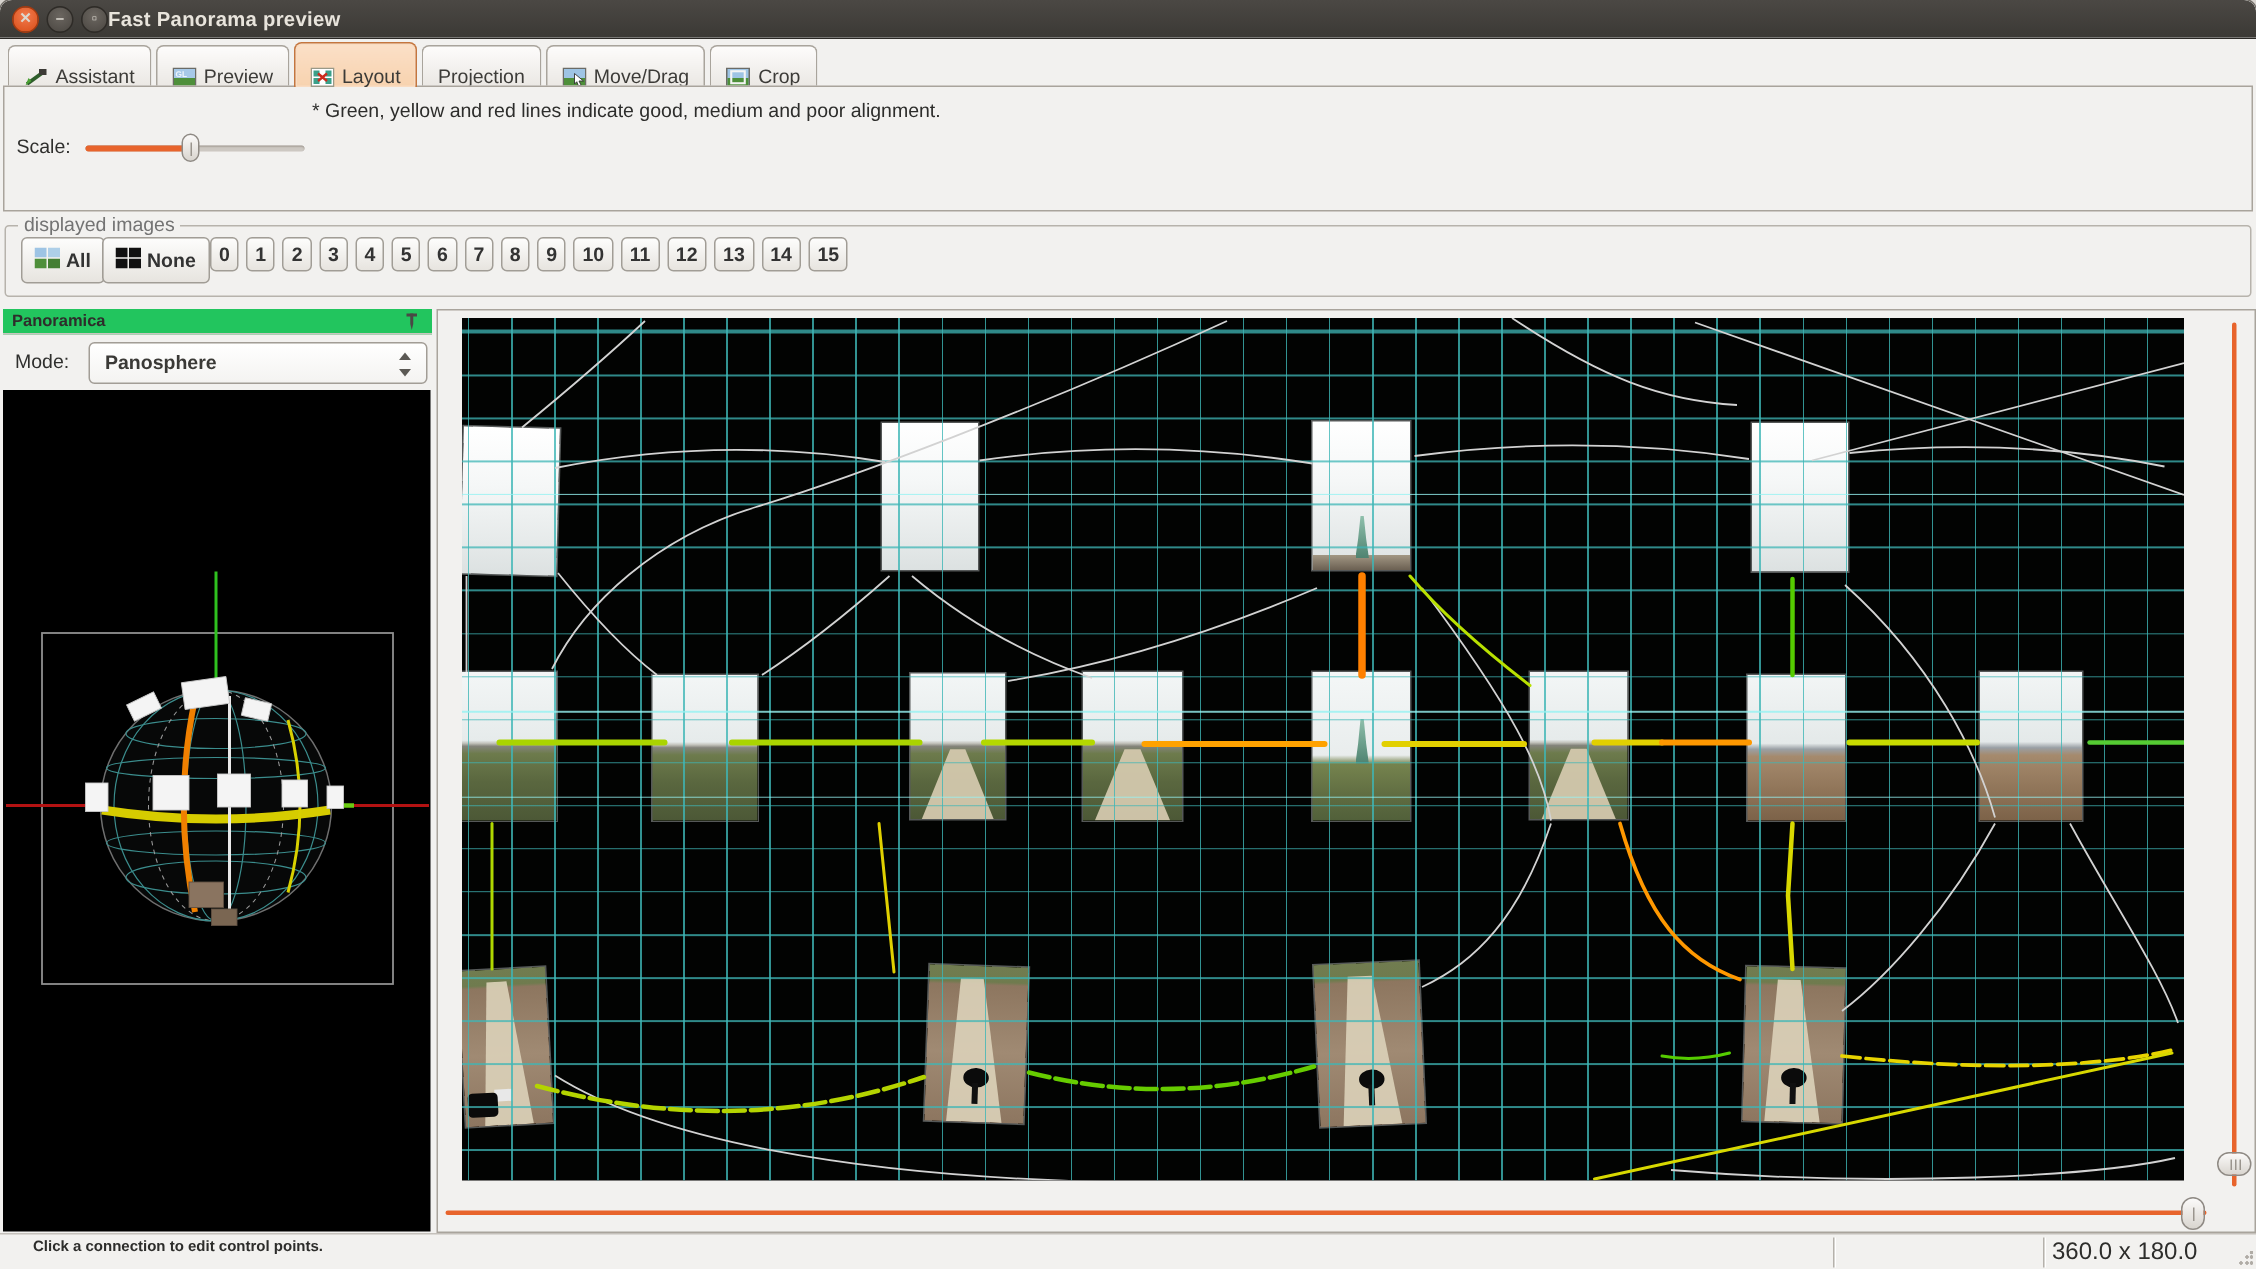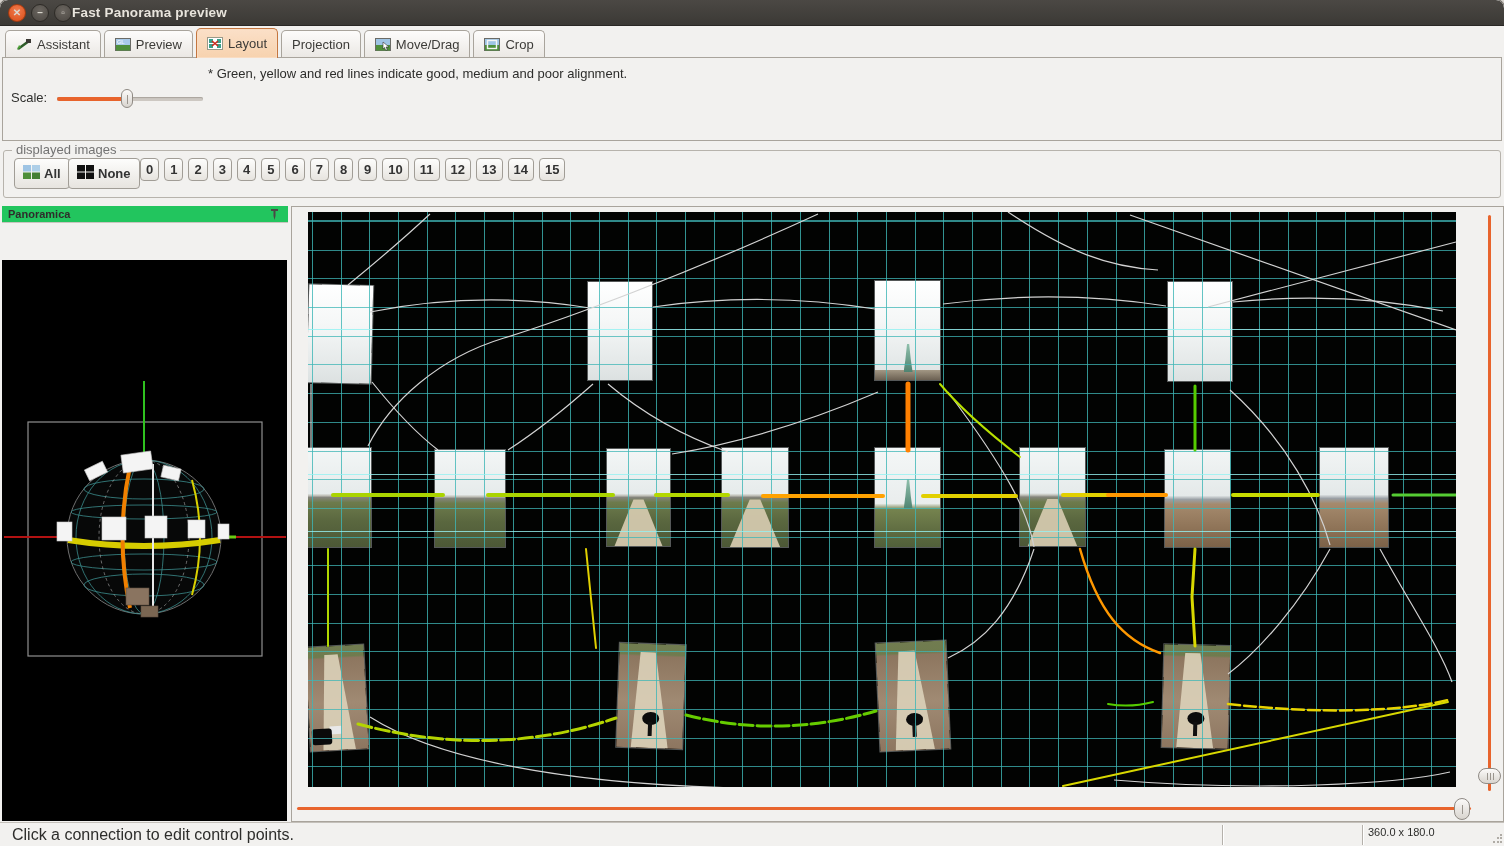--- a/index.html
+++ b/index.html
@@ -19,21 +19,21 @@
   .win-btn.close { left:8px; background:radial-gradient(circle at 50% 35%,#f27b4e,#d84d17); border-color:#a33a10; }
   .win-btn.min  { left:31px; }
   .win-btn.max  { left:54px; }
   .win-btn .glyph { display:block; font-weight:bold; }
   .win-title { position:absolute; left:72px; top:0; line-height:26px; font-weight:bold;
                color:#e8e4dc; font-size:13.5px; letter-spacing:.2px; }
 
   
   .tabbar { position:absolute; left:0; top:26px; width:1504px; height:32px;
             display:flex; align-items:flex-end; padding-left:5px; }
-  .tab { height:28px; display:flex; align-items:center; gap:5px; padding:0 10px;
+  .tab { height:28px; display:flex; align-items:flex-end; gap:5px; padding:0 10px;
          border:1px solid #a9a49c; border-bottom:none; border-radius:5px 5px 0 0;
          background:linear-gradient(#fdfcfb,#eae7e3); margin-right:3px; color:#3c3b38;
          position:relative; z-index:1;margin-top:28px; }
   .tab.selected { background:linear-gradient(#fbe0c8,#f7d2ae); border-color:#c4763f;
                   box-shadow:inset 0 0 0 1px #f9dcc2; height:30px; z-index:3; }
   .tab .ticon { display:inline-block; line-height:0; }
 
   
   .tabpage { position:absolute; left:2px; top:57px; width:1500px; height:84px;
              border:1px solid #a9a49c; background:#f2f1ef; z-index:2; }
@@ -120,24 +120,24 @@
   .vslider-handle::after { content:""; position:absolute; left:8px; top:4px; width:1px; height:7px;
                     background:#9a958e; box-shadow:3px 0 0 #9a958e, 6px 0 0 #9a958e; }
   .hslider-track { position:absolute; left:5px; top:600px; width:1174px; height:3px; background:#e8642c; border-radius:2px; }
   .hslider-handle { position:absolute; left:1162px; top:591px; width:16px; height:22px; border-radius:8px;
                     border:1px solid #8f8a84; background:linear-gradient(#fbfaf9,#d9d5cf); }
   .hslider-handle::after { content:""; position:absolute; left:7px; top:6px; width:1px; height:9px; background:#9a958e; }
 
   
   .statusbar { position:absolute; left:0; top:822px; width:1504px; height:24px; background:#f2f1ef;
                border-top:1px solid #c4c0ba; }
-  .statusbar .msg { position:absolute; left:12px; top:3px; font-size:16px; color:#2d2d2b; }
+  .statusbar .msg { position:absolute; left:22px; top:3px; font-size:10px; color:#2d2d2b;font-weight:bold; }
   .statusbar .div1 { position:absolute; left:1222px; top:2px; width:1px; height:20px; background:#b5b1ab; box-shadow:1px 0 0 #fff; }
   .statusbar .div2 { position:absolute; left:1362px; top:2px; width:1px; height:20px; background:#b5b1ab; box-shadow:1px 0 0 #fff; }
-  .statusbar .size { position:absolute; left:1368px; top:3px; font-size:11px; color:#2d2d2b; }
+  .statusbar .size { position:absolute; left:1368px; top:3px; font-size:16px; color:#2d2d2b; }
   .grip { position:absolute; right:2px; bottom:2px; width:10px; height:10px;
           background:radial-gradient(circle at 2px 8px,#b0aca6 1px,transparent 1.4px),
                      radial-gradient(circle at 6px 8px,#b0aca6 1px,transparent 1.4px),
                      radial-gradient(circle at 6px 4px,#b0aca6 1px,transparent 1.4px),
                      radial-gradient(circle at 9px 8px,#b0aca6 1px,transparent 1.4px),
                      radial-gradient(circle at 9px 4px,#b0aca6 1px,transparent 1.4px),
                      radial-gradient(circle at 9px 1px,#b0aca6 1px,transparent 1.4px); }
 </style>
 </head>
 <body>
@@ -274,20 +274,30 @@
 
   <div class="panel-header">
     <span>Panoramica</span>
     <span class="pin">
       <svg width="11" height="13">
           <rect x="2" y="1" width="7" height="2" fill="#4a4845"></rect>
           <rect x="4.5" y="1" width="2" height="7" fill="#4a4845"></rect>
           <polygon points="5.5,12 4.5,8 6.5,8" fill="#4a4845"></polygon>
         </svg>
     </span>
+  </div>
+  <div class="mode-row">
+    <span class="mode-label">Mode:</span>
+    <div class="combo">
+      <span>Panosphere</span>
+      <span class="arrows">
+          <i class="up"></i>
+          <i class="dn"></i>
+        </span>
+    </div>
   </div>
 
   <div class="viewport3d">
     <svg width="285" height="561" viewBox="0 0 285 561">
       <rect x="26" y="162" width="234" height="234" fill="none" stroke="#8f8f8f" stroke-width="1.2"></rect>
       <line x1="142" y1="121" x2="142" y2="201" stroke="#2fc11f" stroke-width="2"></line>
       <line x1="2" y1="277" x2="66" y2="277" stroke="#b31212" stroke-width="2"></line>
       <line x1="218" y1="277" x2="284" y2="277" stroke="#b31212" stroke-width="2"></line>
       <circle cx="142" cy="277" r="77" fill="#070808" stroke="#6f6f6f" stroke-width="1"></circle>
       <ellipse cx="142" cy="229" rx="60" ry="10" fill="none" stroke="#3b8d8d" stroke-width="0.8"></ellipse>

